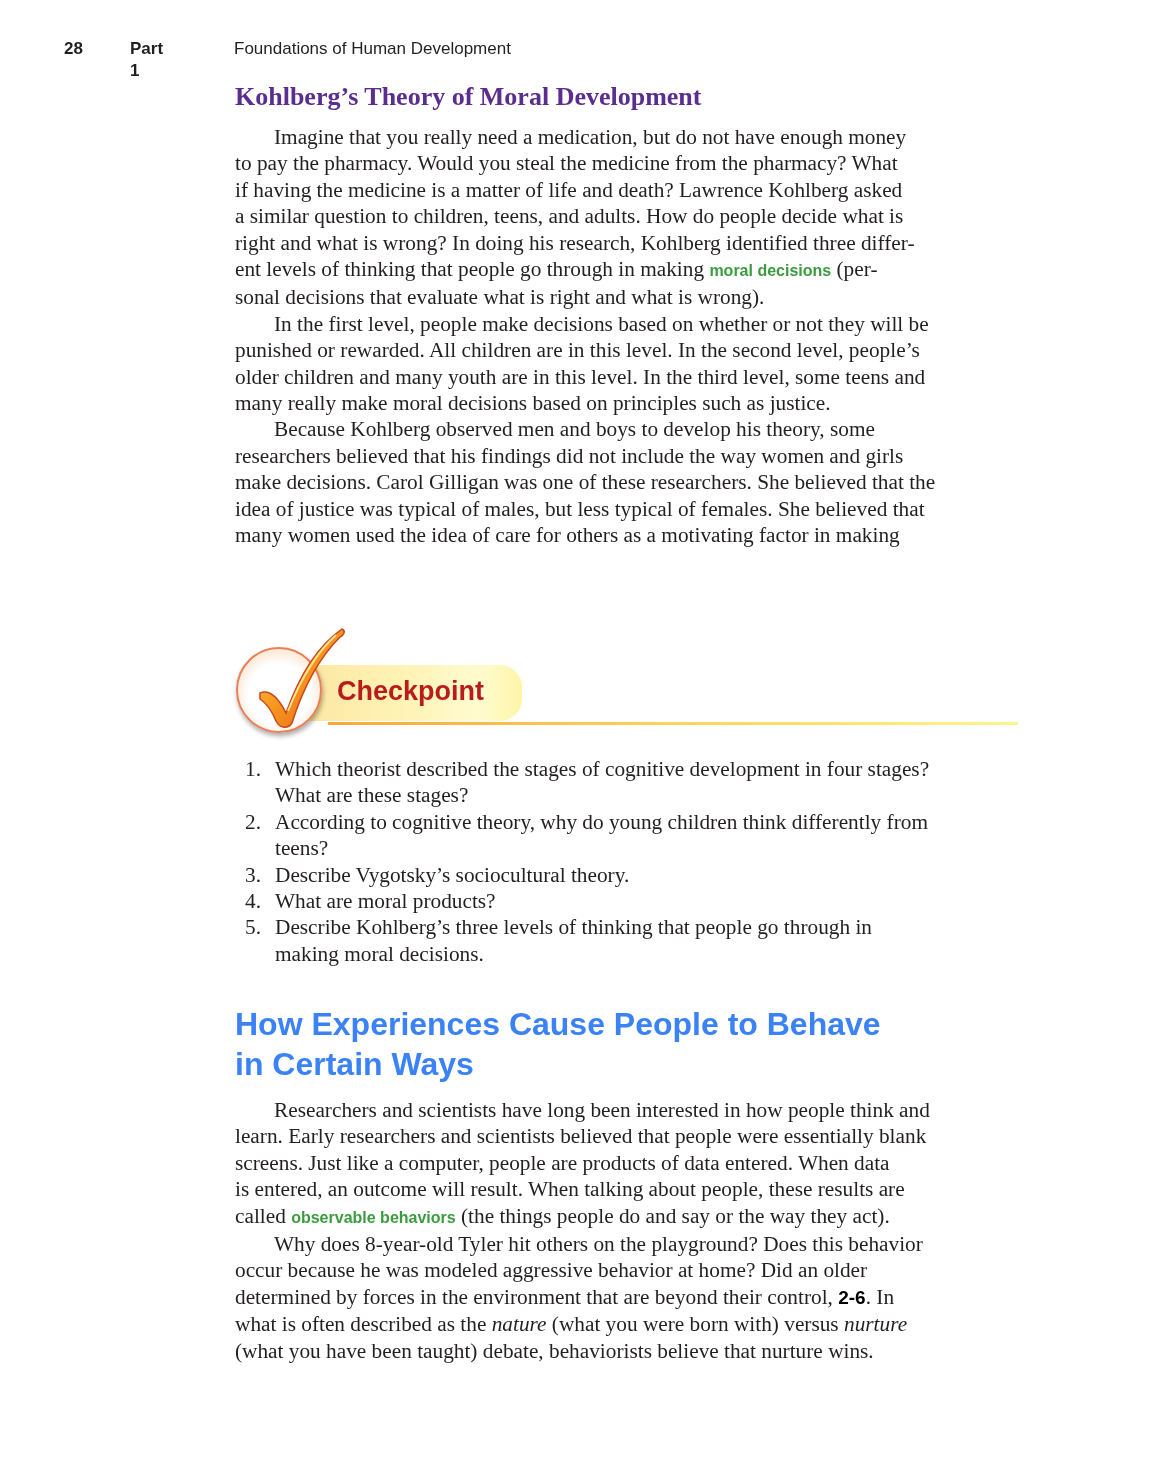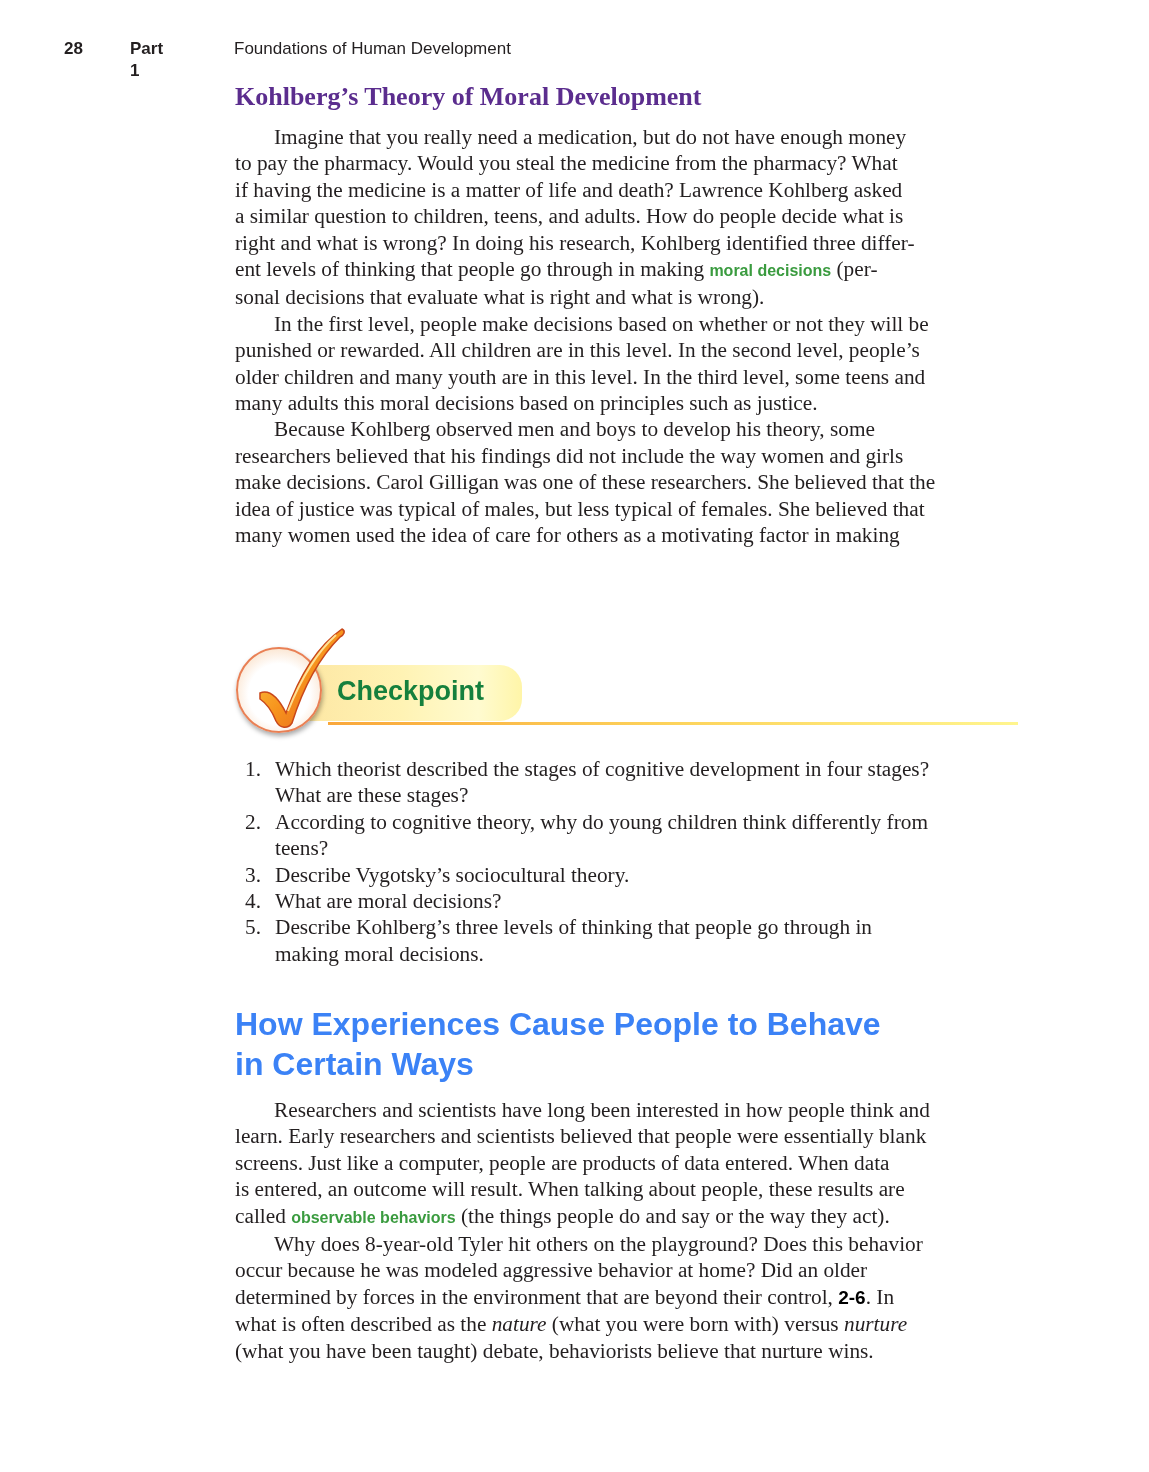--- a/index.html
+++ b/index.html
@@ -13,21 +13,21 @@
   .serif { font-family: "Liberation Serif", serif; font-size: 21.3px; line-height: 26.4px; }
   .h2-purple { position: absolute; left: 235px; top: 82px; font-family: "Liberation Serif", serif; font-weight: bold; font-size: 26px; color: #5b2d8e; white-space: nowrap; }
   .para { margin: 0; text-indent: 39px; }
   .key { font-family: "Liberation Sans", sans-serif; font-weight: bold; color: #3a9b3f; font-size: 16px; margin-top: 28px; }
   .ref { font-family: "Liberation Sans", sans-serif; font-weight: bold; color: #000000; font-size: 19px; }
   .line { display: block; white-space: nowrap; }
 
   .checkpoint { position: absolute; left: 232px; top: 625px; width: 790px; height: 120px; }
   .cp-circle { position: absolute; left: 4px; top: 22px; width: 82px; height: 82px; border-radius: 50%; background: radial-gradient(circle at 50% 55%, #ffffff 50%, #fbe7d4 75%, #f2b89a 92%); border: 2px solid #e98055; box-shadow: 1px 3px 5px rgba(0,0,0,0.35); }
   .cp-pill { position: absolute; left: 72px; top: 40px; width: 218px; height: 56px; border-radius: 0 22px 22px 0; background: linear-gradient(90deg, #fde7a4 0%, #fff3b4 45%, #fffbd0 80%, #fff5a8 100%); }
-  .cp-label { position: absolute; left: 105px; top: 51px; font-family: "Liberation Sans", sans-serif; font-weight: bold; font-size: 27px; color: #15803d; }
+  .cp-label { position: absolute; left: 105px; top: 51px; font-family: "Liberation Sans", sans-serif; font-weight: bold; font-size: 27px; color: #b91c1c; }
   .cp-rule { position: absolute; left: 96px; top: 97px; width: 690px; height: 3px; background: linear-gradient(90deg, #f9a73b 0%, #fdd35b 50%, #fff58e 100%); }
   .cp-check { position: absolute; left: 24px; top: 0px; width: 90px; height: 104px; }
 
   .qlist { position: absolute; left: 240px; top: 756px; width: 790px; margin: 0; padding: 0; list-style: none; }
   .qlist li { position: relative; padding-left: 35px; }
   .qlist .num { position: absolute; left: 5px; top: 0; }
 
   .h1-teal { position: absolute; left: 235px; top: 1004px; font-family: "Liberation Sans", sans-serif; font-weight: bold; font-size: 32px; line-height: 40px; color: #3b82f6; }
 </style>
 </head>
@@ -48,21 +48,21 @@
     <span class="line" style="margin-left:-39px">if having the medicine is a matter of life and death? Lawrence Kohlberg asked</span>
     <span class="line" style="margin-left:-39px">a similar question to children, teens, and adults. How do people decide what is</span>
     <span class="line" style="margin-left:-39px">right and what is wrong? In doing his research, Kohlberg identified three differ-</span>
     <span class="line" style="margin-left:-39px"><span>ent levels of thinking that people go through in making </span><span class="key">moral decisions</span><span> (per-</span></span>
     <span class="line" style="margin-left:-39px">sonal decisions that evaluate what is right and what is wrong).</span>
   </p>
   <p class="para">
     <span class="line">In the first level, people make decisions based on whether or not they will be</span>
     <span class="line" style="margin-left:-39px">punished or rewarded. All children are in this level. In the second level, people’s</span>
     <span class="line" style="margin-left:-39px">older children and many youth are in this level. In the third level, some teens and</span>
-    <span class="line" style="margin-left:-39px">many adults this moral decisions based on principles such as justice.</span>
+    <span class="line" style="margin-left:-39px">many really make moral decisions based on principles such as justice.</span>
   </p>
   <p class="para">
     <span class="line">Because Kohlberg observed men and boys to develop his theory, some</span>
     <span class="line" style="margin-left:-39px">researchers believed that his findings did not include the way women and girls</span>
     <span class="line" style="margin-left:-39px">make decisions. Carol Gilligan was one of these researchers. She believed that the</span>
     <span class="line" style="margin-left:-39px">idea of justice was typical of males, but less typical of females. She believed that</span>
     <span class="line" style="margin-left:-39px">many women used the idea of care for others as a motivating factor in making</span>
   </p>
 </div>
 
@@ -94,21 +94,21 @@
     <span class="num">2.</span>
     <span class="line">According to cognitive theory, why do young children think differently from</span>
     <span class="line">teens?</span>
   </li>
   <li>
     <span class="num">3.</span>
     <span class="line">Describe Vygotsky’s sociocultural theory.</span>
   </li>
   <li>
     <span class="num">4.</span>
-    <span class="line">What are moral decisions?</span>
+    <span class="line">What are moral products?</span>
   </li>
   <li>
     <span class="num">5.</span>
     <span class="line">Describe Kohlberg’s three levels of thinking that people go through in</span>
     <span class="line">making moral decisions.</span>
   </li>
 </ol>
 
 <div class="h1-teal">
   <span class="line">How Experiences Cause People to Behave</span>

